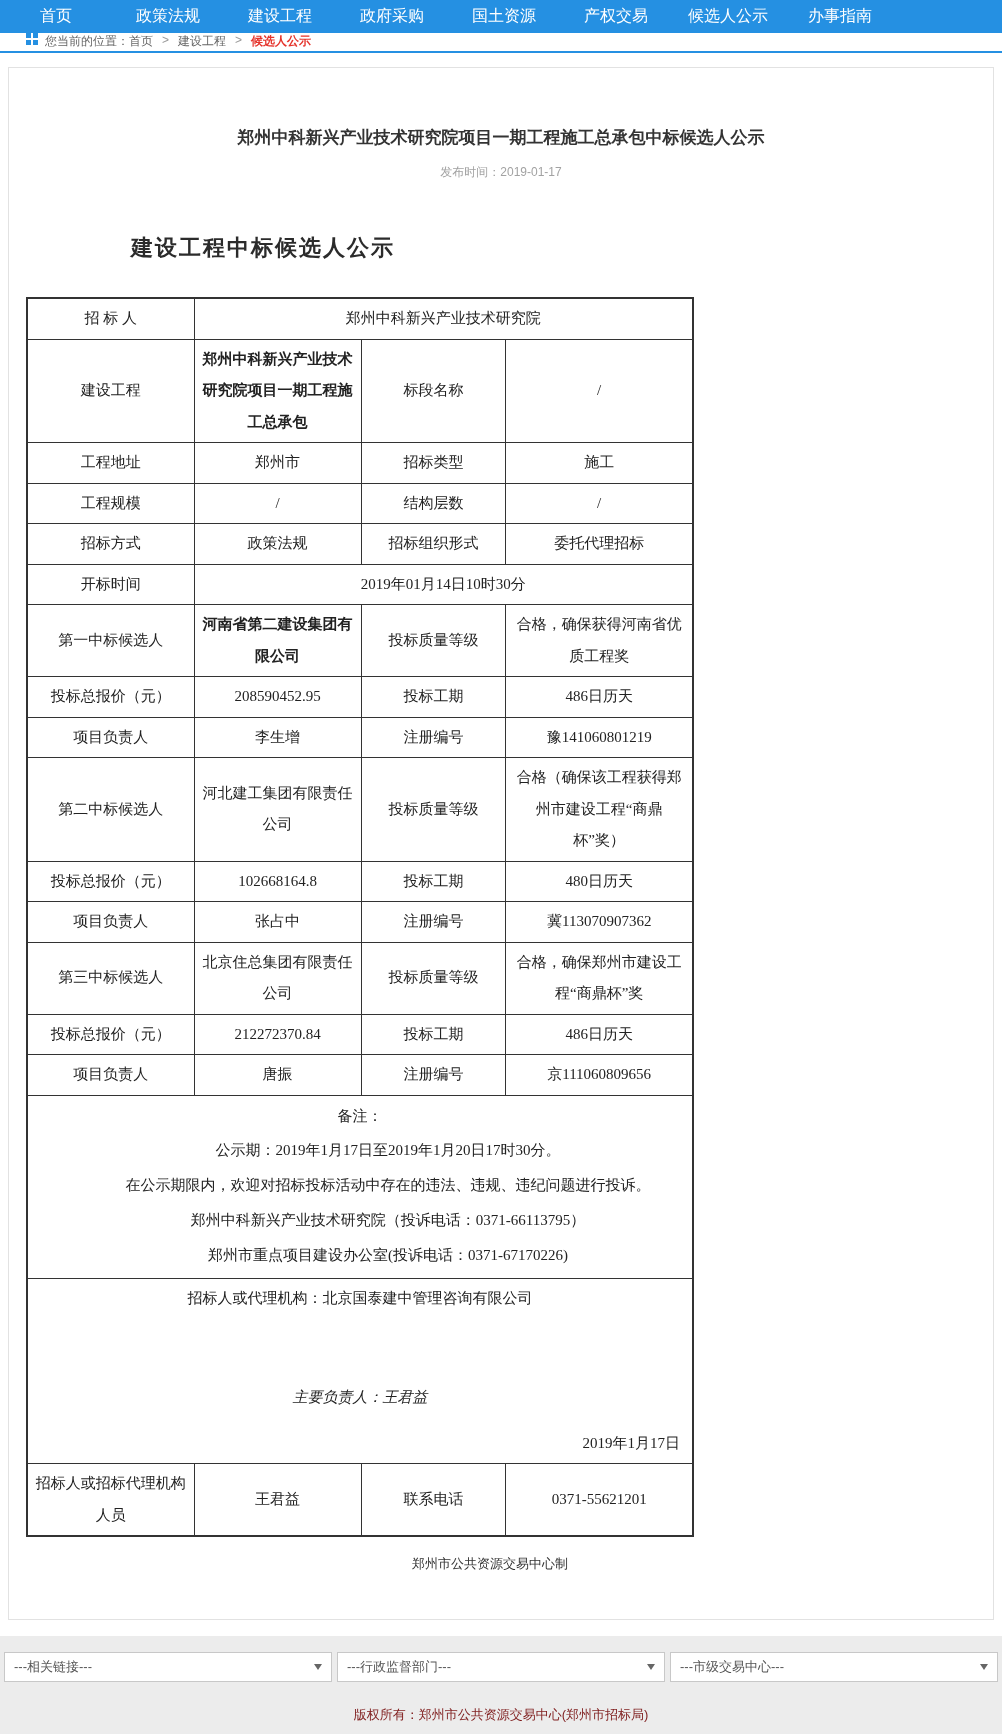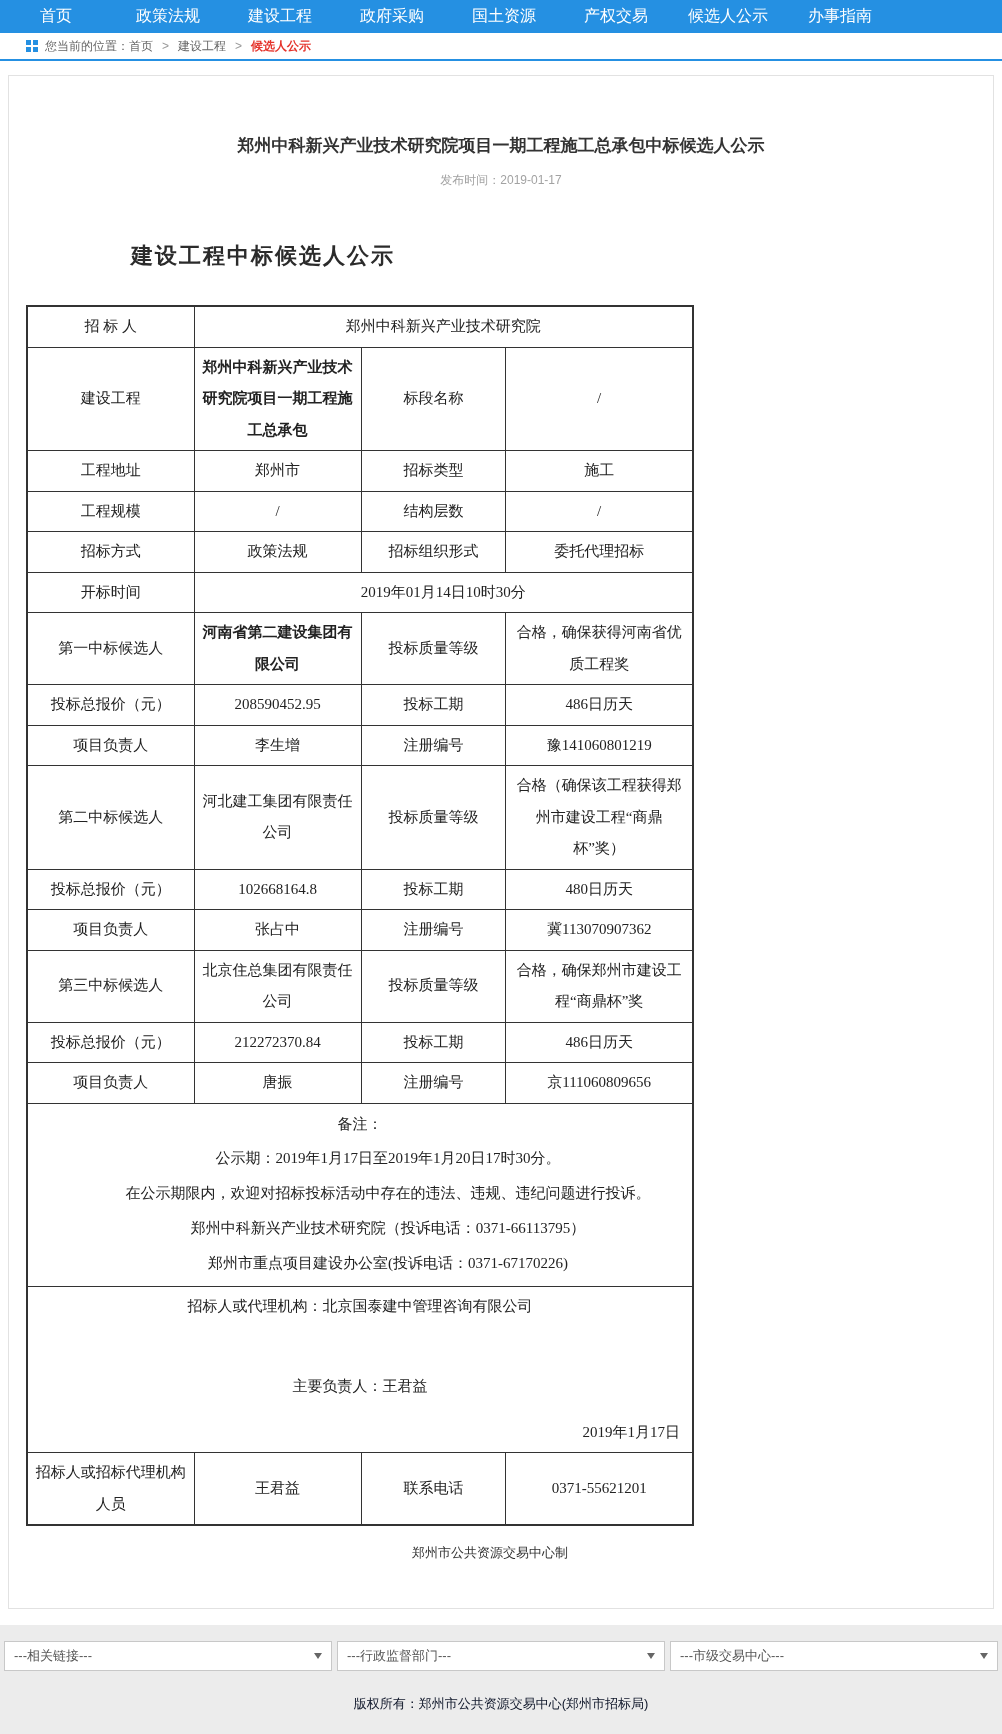--- a/index.html
+++ b/index.html
@@ -6,21 +6,21 @@
   html,body { width:1002px; background:#fff; }
   body { display:flex; flex-direction:column; height:1734px; overflow:hidden;
          font-family:"Liberation Sans","DejaVu Sans",sans-serif; }
 
   
   .topnav { height:33px; background:#2590e2; display:flex; align-items:center; flex-shrink:0; }
   .topnav a { display:block; width:112px; text-align:center; color:#fff; font-size:16px;
               text-decoration:none; cursor:pointer; }
 
   
-  .crumbbar { height:28px; display:flex; align-items:center; padding-left:26px;
+  .crumbbar { height:20px; display:flex; padding-left:26px;
               font-size:12px; color:#666; border-bottom:2px solid #2590e2; flex-shrink:0; background:#fff; }
   .crumb-icon { width:12px; height:12px; margin-right:7px; flex-shrink:0;
      background: linear-gradient(#fff,#fff) 5px 0/2px 12px no-repeat,
                  linear-gradient(#fff,#fff) 0 5px/12px 2px no-repeat, #2590e2; }
   .crumbbar .sep { margin:0 9px; color:#999; }
   .crumbbar a { color:#666; text-decoration:none; cursor:pointer; }
   .crumbbar .active { color:#e5342c;font-weight:bold; }
 
   
   .contentbox { margin:14px 8px 0; border:1px solid #e2e2e2; background:#fff;
@@ -34,35 +34,35 @@
   table.bid { margin:34px 0 0 17px; width:668px; border-collapse:collapse;
               border:2px solid #333; font-family:"Liberation Serif","DejaVu Serif",serif;
               font-size:15px; color:#222; }
   table.bid td { border:1px solid #333; text-align:center; vertical-align:middle;
                  padding:4px 6px; line-height:2.1; }
   table.bid td.bold { font-weight:bold; }
   td.remark-cell { text-align:left; padding:6px 10px 16px; }
   .remark-line { padding-left:56px; line-height:2.35; }
   .remark-title { line-height:2.2; }
   td.agency-cell { text-align:left; padding:30px 14px 14px; }
-  .agency-line2 { margin-top:49px; }
+  .agency-line2 { margin-top:68px;font-style:italic; }
   .agency-date { text-align:right; margin-top:14px; padding-right:6px; }
   .made-by { text-align:center; padding-right:22px; margin-top:18px; font-size:13px;
              color:#333; font-family:"Liberation Serif","DejaVu Serif",serif; }
 
   
   .footer { margin-top:16px; background:#ececec; flex:1; padding:16px 4px 0; }
   .dropdown-row { display:flex; gap:5px; }
   .fake-select { flex:1; height:30px; background:#fff; border:1px solid #c8c8c8;
                  display:flex; align-items:center; justify-content:space-between;
                  padding:0 9px; font-size:13px; color:#555; cursor:pointer; }
   .sel-arrow { width:0; height:0; border-left:4px solid transparent;
                border-right:4px solid transparent; border-top:6px solid #666; }
   .copy-block { position:relative; margin-top:24px; text-align:center;
-                font-size:13px; color:#0f172a; }
+                font-size:13px; color:#7f1d1d; }
   .copy-block .line { margin:13px 0; }
 </style>
 </head>
 <body>
 
 <div class="topnav">
   <a>首页</a>
   <a>政策法规</a>
   <a>建设工程</a>
   <a>政府采购</a>

